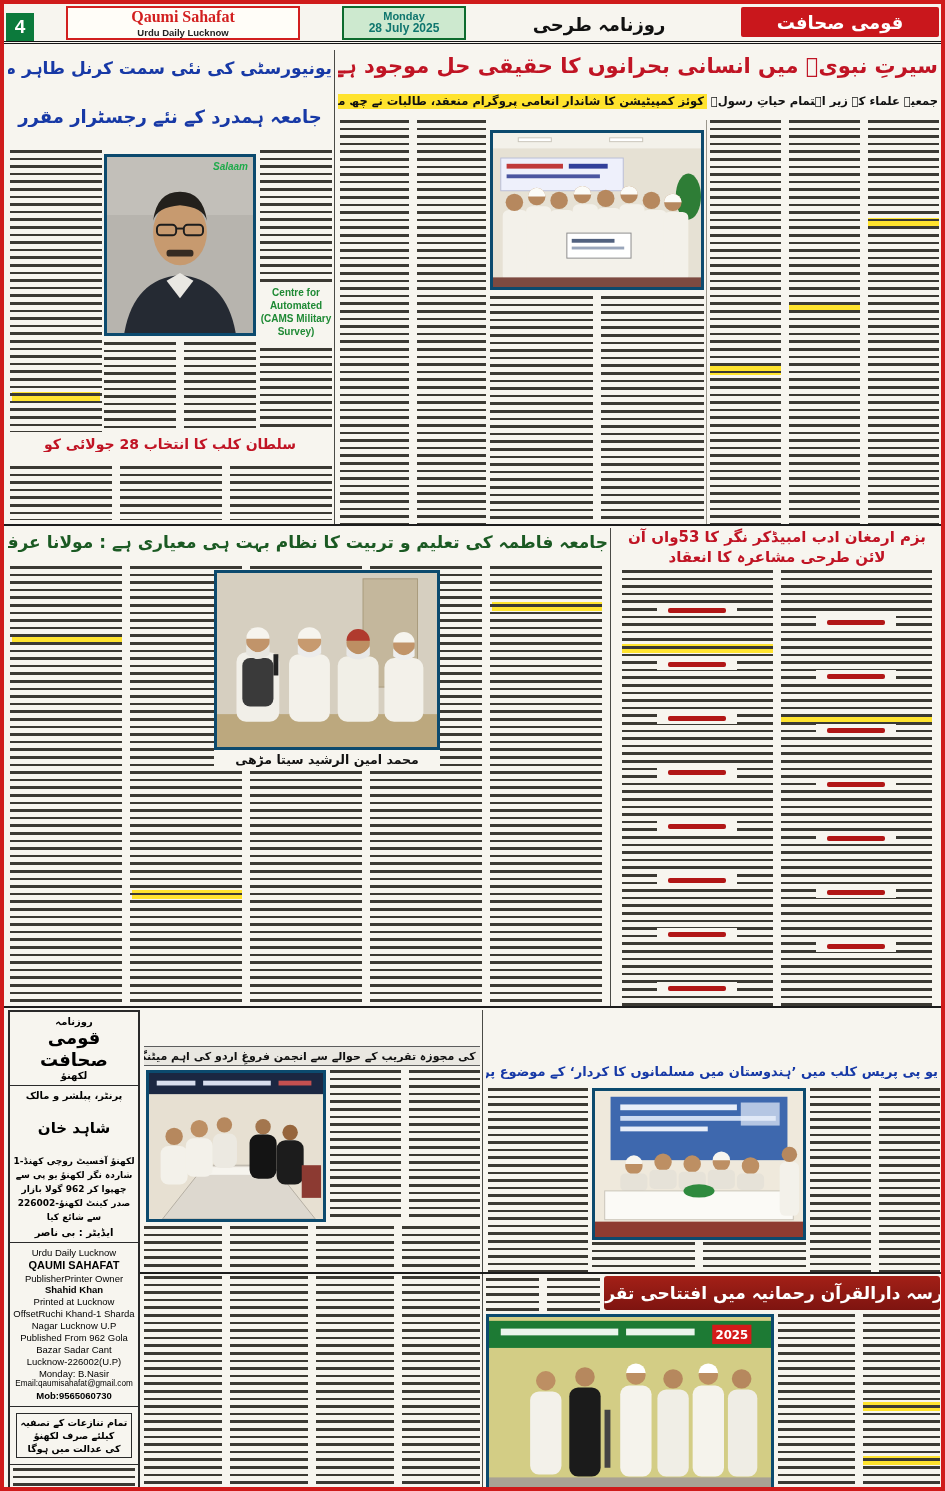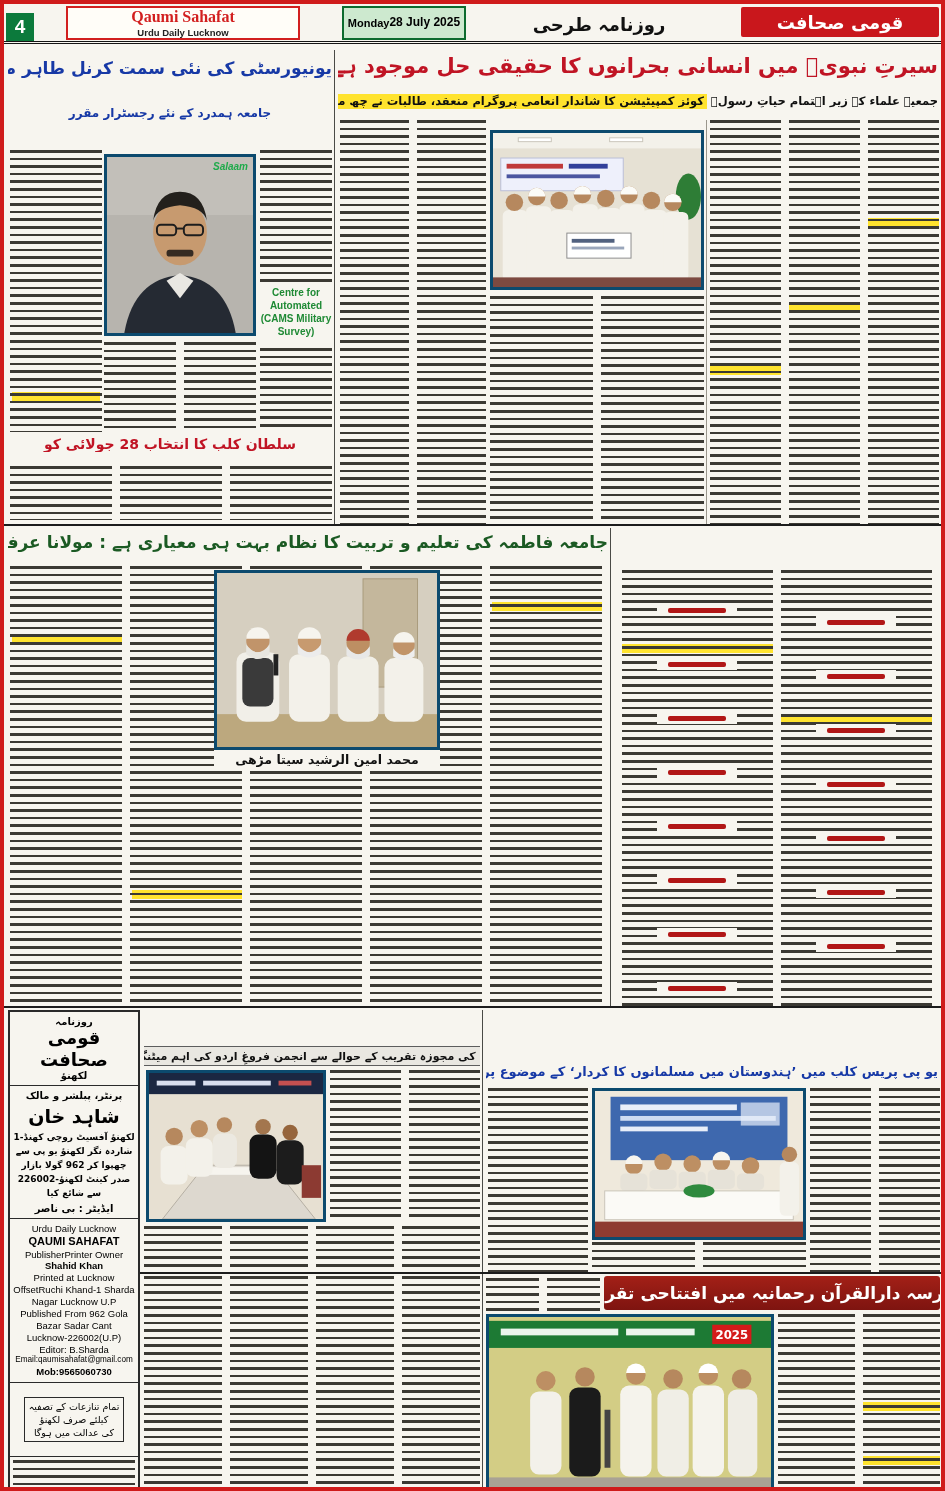--- a/index.html
+++ b/index.html
@@ -31,21 +31,21 @@
 
   
   .masthead{position:absolute;left:0;top:0;width:937px;height:40px;border-bottom:3px double #151515}
   .pageno{position:absolute;left:2px;top:9px;width:28px;height:28px;background:#0c7a3c;color:#fff;
           font-weight:bold;font-size:19px;display:flex;align-items:center;justify-content:center}
   .titlebox{position:absolute;left:62px;top:2px;width:234px;height:34px;border:2px solid #d21f1f;
             display:flex;flex-direction:column;align-items:center;justify-content:center;background:#fffdf8}
   .titlebox .t1{color:#d21f1f;font-weight:bold;font-size:16px;font-family:"Liberation Serif",serif;line-height:1}
   .titlebox .t2{color:#222;font-weight:bold;font-size:9.5px;margin-top:2px}
   .datebox{position:absolute;left:338px;top:2px;width:124px;height:34px;background:#cde9cf;
-           border:2px solid #0c6b2e;color:#000000;font-weight:bold;display:flex;flex-direction:row;
+           border:2px solid #0c6b2e;color:#0f766e;font-weight:bold;display:flex;flex-direction:column;
            align-items:center;justify-content:center;line-height:1.15}
   .datebox .d1{font-size:11px}.datebox .d2{font-size:12px}
   .mast-ur{position:absolute;left:505px;top:5px;width:180px;height:30px;font-size:18px;font-weight:bold;
            color:#111;display:flex;align-items:center;justify-content:center}
   .redbox{position:absolute;right:2px;top:3px;width:198px;height:30px;background:#c9171c;color:#fff;
           font-weight:bold;font-size:18px;display:flex;align-items:center;justify-content:center;border-radius:2px}
 
   
   .h-lead{color:#c01424;font-weight:bold;font-size:21px;letter-spacing:-0.3px}
   .h-sub{font-size:11.5px;font-weight:bold;color:#101010}
@@ -64,28 +64,28 @@
 
   
   .imprint{position:absolute;left:4px;top:1006px;width:132px;height:481px;border:2px solid #2a2a2a;
            background:var(--paper);display:flex;flex-direction:column}
   .imprint section{border-bottom:1.5px solid #2a2a2a;padding:4px 3px;text-align:center}
   .imprint section:last-child{border-bottom:none}
   .imp-daily{font-size:10px;font-weight:bold}
   .imp-title{font-size:18px;font-weight:bold;line-height:1.2}
   .imp-city{font-size:10px;font-weight:bold}
   .imp-role{font-size:10px;font-weight:bold}
-  .imp-owner{font-size:19px;font-weight:bold;margin:4px 0}
+  .imp-owner{font-size:15px;font-weight:bold;margin:18px 0}
   .imp-addr{font-size:9px;line-height:1.55;font-weight:bold}
   .imp-editor{font-size:10px;font-weight:bold;margin-top:2px}
   .imp-en{font-size:9.5px;line-height:1.25}
   .imp-en .big{font-size:11px;font-weight:bold}
   .imp-en .bold{font-weight:bold}
   .imp-en .small{font-size:8.2px}
-  .jur{border:1px solid #2a2a2a;margin:12px;padding:2px;font-size:9.5px;font-weight:normal;line-height:1.4}
+  .jur{border:1px solid #2a2a2a;margin:4px;padding:2px;font-size:9.5px;font-weight:bold;line-height:1.4}
 
   .salaam{position:absolute;top:4px;right:5px;color:#1faa4b;font-weight:bold;font-style:italic;font-size:10px;
           font-family:"Liberation Sans",sans-serif}
   .cams{color:#1f8a35;font-weight:bold;font-size:10px;line-height:1.3;text-align:center}
 </style>
 </head>
 <body>
 
 <div class="sheet">
 
@@ -154,21 +154,21 @@
       </g>
       <rect x="76" y="104" width="66" height="26" fill="#ffffff" stroke="#8a8a8a"></rect>
       <rect x="81" y="110" width="44" height="4" fill="#51617f"></rect>
       <rect x="81" y="118" width="54" height="3" fill="#9aa6bb"></rect>
       <rect y="150" width="214" height="10" fill="#7d4a41"></rect>
     </svg>
   </div>
   <div class="ph" style="left:486px;top:292px;width:214px;height:228px;--cw:103px"></div>
 
   <div class="abs u ctr nw h-blue" style="left:4px;top:54px;width:324px;font-size:17px">یونیورسٹی کی نئی سمت کرنل طاہر مصطفیٰ</div>
-  <div class="abs u ctr nw h-blue" style="left:4px;top:102px;width:324px;font-size:12px">جامعہ ہمدرد کے نئے رجسٹرار مقرر</div>
+  <div class="abs u ctr nw h-blue" style="left:4px;top:102px;width:324px;font-size:18px">جامعہ ہمدرد کے نئے رجسٹرار مقرر</div>
 
   <div class="hl" style="left:8px;top:388px;width:88px;height:9px"></div>
   <div class="ph" style="left:6px;top:146px;width:92px;height:282px"></div>
 
   <div class="photo" style="left:100px;top:150px;width:152px;height:182px">
     <svg viewBox="0 0 152 182" preserveAspectRatio="none">
       <rect width="152" height="182" fill="#b7b4ae"></rect>
       <rect width="152" height="60" fill="#c2bfb9"></rect>
       <path d="M18 182 Q28 126 76 122 Q124 126 134 182 Z" fill="#252a33"></path>
       <path d="M62 128 L76 146 L90 128 L76 120 Z" fill="#e9e7e2"></path>
@@ -190,20 +190,21 @@
   <div class="ph" style="left:256px;top:344px;width:72px;height:84px"></div>
   <div class="ph" style="left:100px;top:338px;width:152px;height:90px;--cw:72px"></div>
 
   <div class="abs u ctr nw h-red" style="left:4px;top:432px;width:324px;font-size:14px">سلطان کلب کا انتخاب 28 جولائی کو</div>
   <div class="ph" style="left:6px;top:462px;width:322px;height:54px;--cw:102px"></div>
 
   <div class="hr" style="left:0;top:520px;width:937px"></div>
 
   <div class="abs u ctr nw h-green" style="left:4px;top:528px;width:600px;font-size:17px">جامعہ فاطمہ کی تعلیم و تربیت کا نظام بہت ہی معیاری ہے : مولانا عرفان ندوی دبئی</div>
   <div class="vr" style="left:606px;top:524px;height:478px"></div>
+  <div class="abs u ctr h-red" style="left:612px;top:524px;width:322px;height:42px;font-size:15px;line-height:1.3;overflow:hidden">بزم ارمغان ادب امبیڈکر نگر کا 53واں آن لائن طرحی مشاعرہ کا انعقاد</div>
 
   <div class="hl" style="left:8px;top:632px;width:110px;height:9px"></div>
   <div class="hl" style="left:488px;top:598px;width:110px;height:9px"></div>
   <div class="hl" style="left:128px;top:886px;width:110px;height:9px"></div>
   <div class="ph" style="left:6px;top:562px;width:596px;height:440px;--cw:112px"></div>
 
   <div class="photo" style="left:210px;top:566px;width:226px;height:180px">
     <svg viewBox="0 0 226 180" preserveAspectRatio="none">
       <rect width="226" height="180" fill="#d6cfc0"></rect>
       <rect x="150" y="6" width="56" height="112" fill="#c4b79c" stroke="#a99a7c"></rect>
@@ -267,21 +268,21 @@
       <div>Urdu Daily Lucknow</div>
       <div class="big">QAUMI SAHAFAT</div>
       <div>PublisherPrinter Owner</div>
       <div class="bold">Shahid Khan</div>
       <div>Printed at Lucknow</div>
       <div>OffsetRuchi Khand-1 Sharda</div>
       <div>Nagar Lucknow U.P</div>
       <div>Published From 962 Gola</div>
       <div>Bazar Sadar Cant</div>
       <div>Lucknow-226002(U.P)</div>
-      <div>Editor: B.Sharda</div>
+      <div>Monday: B.Nasir</div>
       <div class="small">Email:qaumisahafat@gmail.com</div>
       <div class="bold">Mob:9565060730</div>
     </section>
     <section style="padding:2px">
       <div class="jur">
         <div>تمام تنازعات کے تصفیہ کیلئے صرف لکھنؤ</div>
         <div>کی عدالت میں ہوگا</div>
       </div>
     </section>
     <section style="flex:1;padding:3px">

